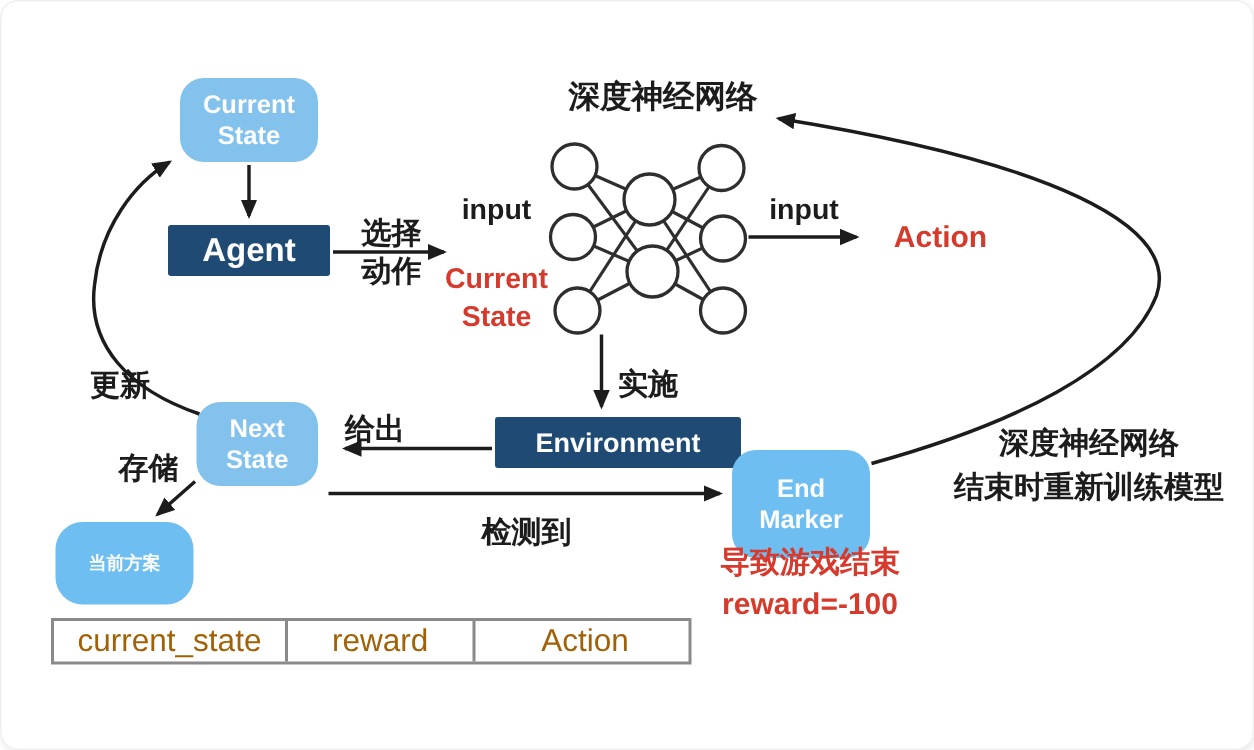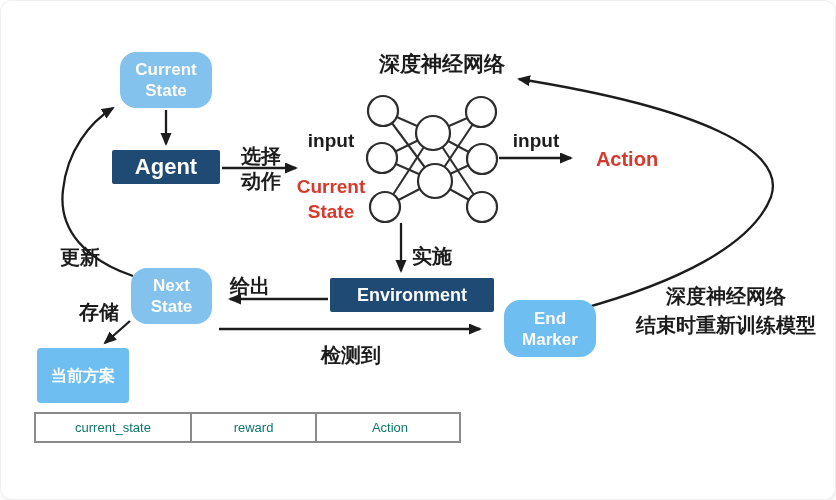--- a/index.html
+++ b/index.html
@@ -37,21 +37,21 @@
   .en{font-size:19px;}
   .red{color:var(--red);}
   .two{line-height:25px;}
   .memtable{
     position:absolute;z-index:2;left:34px;top:412px;width:427px;height:31px;
     display:grid;grid-template-columns:154px 125px 148px;
     border:2px solid var(--table_border);background:#fff;box-sizing:border-box;
   }
   .memtable .cell{
     display:flex;align-items:center;justify-content:center;
-    font-size:13px;color:#0f766e;border-left:2px solid var(--table_border);
+    font-size:21px;color:#a16207;border-left:2px solid var(--table_border);
   }
   .memtable .cell:first-child{border-left:none;}
 </style>
 </head>
 <body>
 
 <div class="stage">
 
   <svg class="arrows" width="836" height="500" viewBox="0 0 836 500">
     <defs>
@@ -105,29 +105,29 @@
 
   <div class="box navybox" style="left:112px;top:150px;width:108px;height:34px;font-size:22px;">
     <span>Agent</span>
   </div>
 
   <div class="box bluebox" style="left:131px;top:268px;width:81px;height:56px;">
     <span>Next</span>
     <span>State</span>
   </div>
 
-  <div class="box bluebox bright" style="left:37px;top:348px;width:92px;height:55px;font-size:16px;border-radius:4px;">
+  <div class="box bluebox bright" style="left:37px;top:348px;width:92px;height:55px;font-size:12px;border-radius:18px;">
     <span>当前方案</span>
   </div>
 
   <div class="box navybox" style="left:330px;top:278px;width:164px;height:34px;font-size:18px;">
     <span>Environment</span>
   </div>
 
-  <div class="box bluebox bright" style="left:504px;top:300px;width:92px;height:57px;">
+  <div class="box bluebox bright" style="left:488px;top:300px;width:92px;height:72px;">
     <span>End</span>
     <span>Marker</span>
   </div>
 
   <div class="lbl zh" style="left:442px;top:64px;font-size:21px;">深度神经网络</div>
 
   <div class="lbl en" style="left:331px;top:141px;">input</div>
 
   <div class="lbl en red two" style="left:331px;top:199px;">
     <div>Current</div>
@@ -146,20 +146,24 @@
   <div class="lbl zh" style="left:432px;top:256px;">实施</div>
 
   <div class="lbl zh" style="left:250px;top:286px;">给出</div>
 
   <div class="lbl zh" style="left:52px;top:257px;margin-left:28px;">更新</div>
 
   <div class="lbl zh" style="left:99px;top:312px;">存储</div>
 
   <div class="lbl zh" style="left:351px;top:355px;">检测到</div>
 
+  <div class="lbl zh red" style="left:540px;top:389px;line-height:28px;">
+    <div>导致游戏结束</div>
+    <div>reward=-100</div>
+  </div>
 
   <div class="lbl zh" style="left:726px;top:311px;line-height:29px;">
     <div>深度神经网络</div>
     <div>结束时重新训练模型</div>
   </div>
 
   <div class="memtable">
     <div class="cell">current_state</div>
     <div class="cell">reward</div>
     <div class="cell">Action</div>

